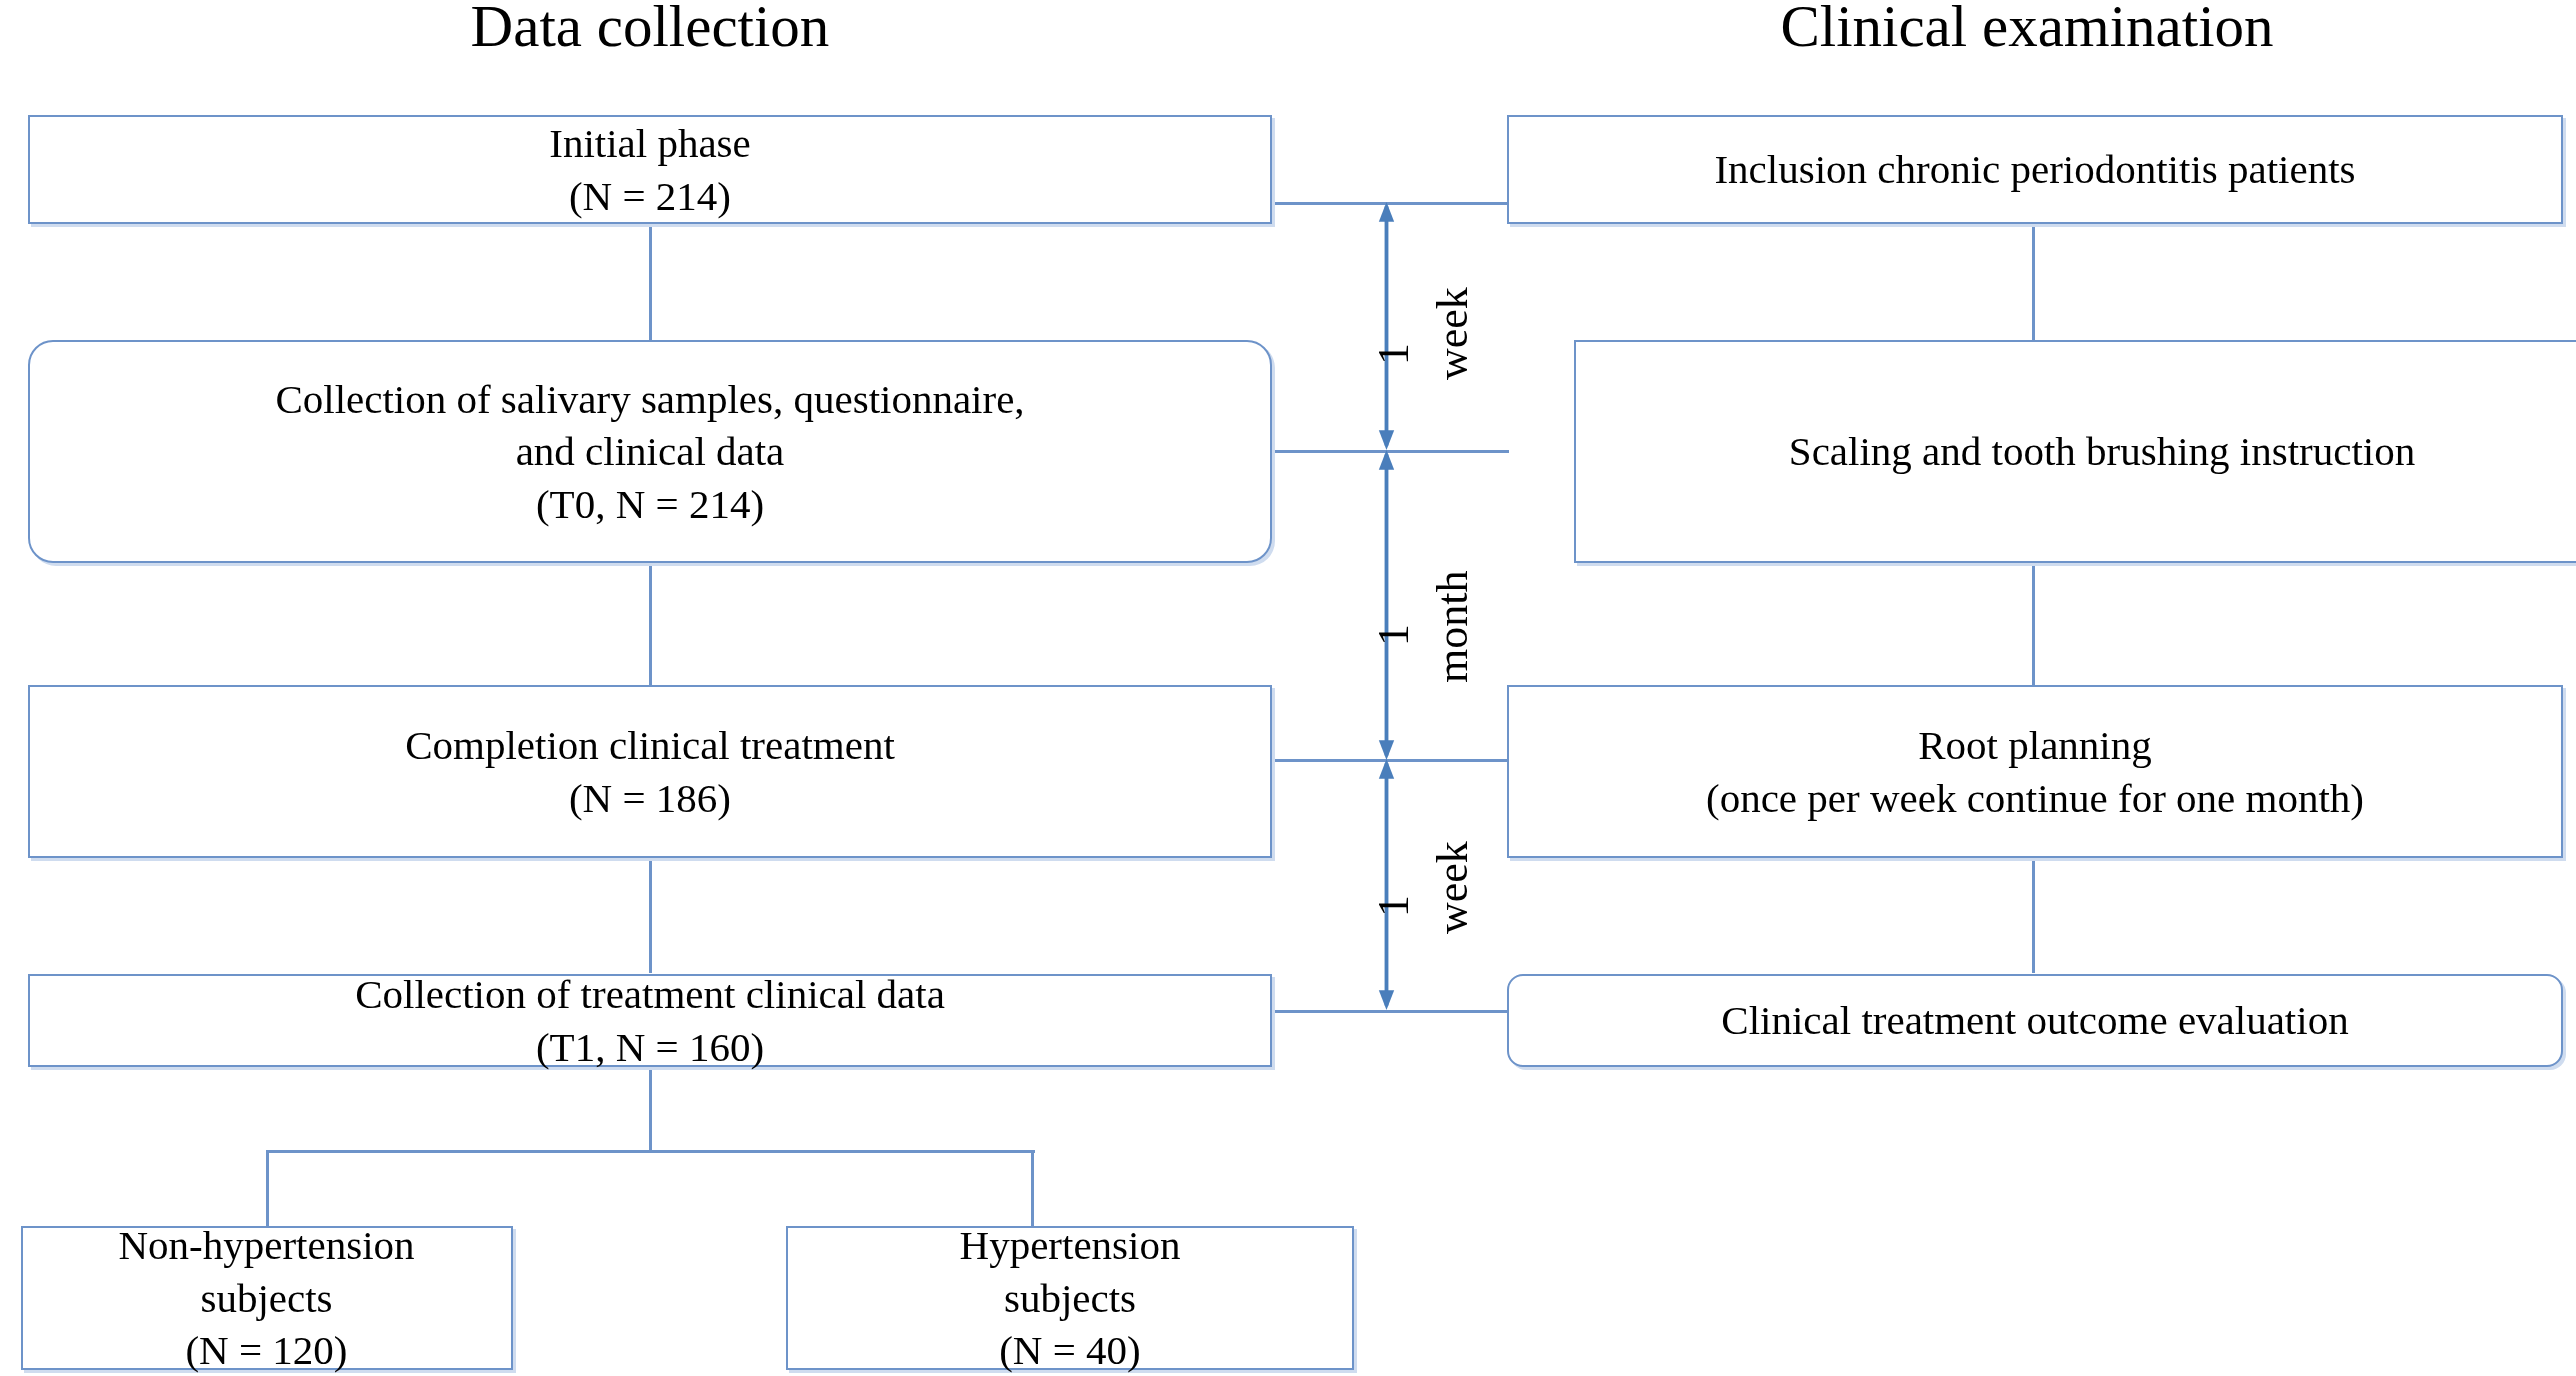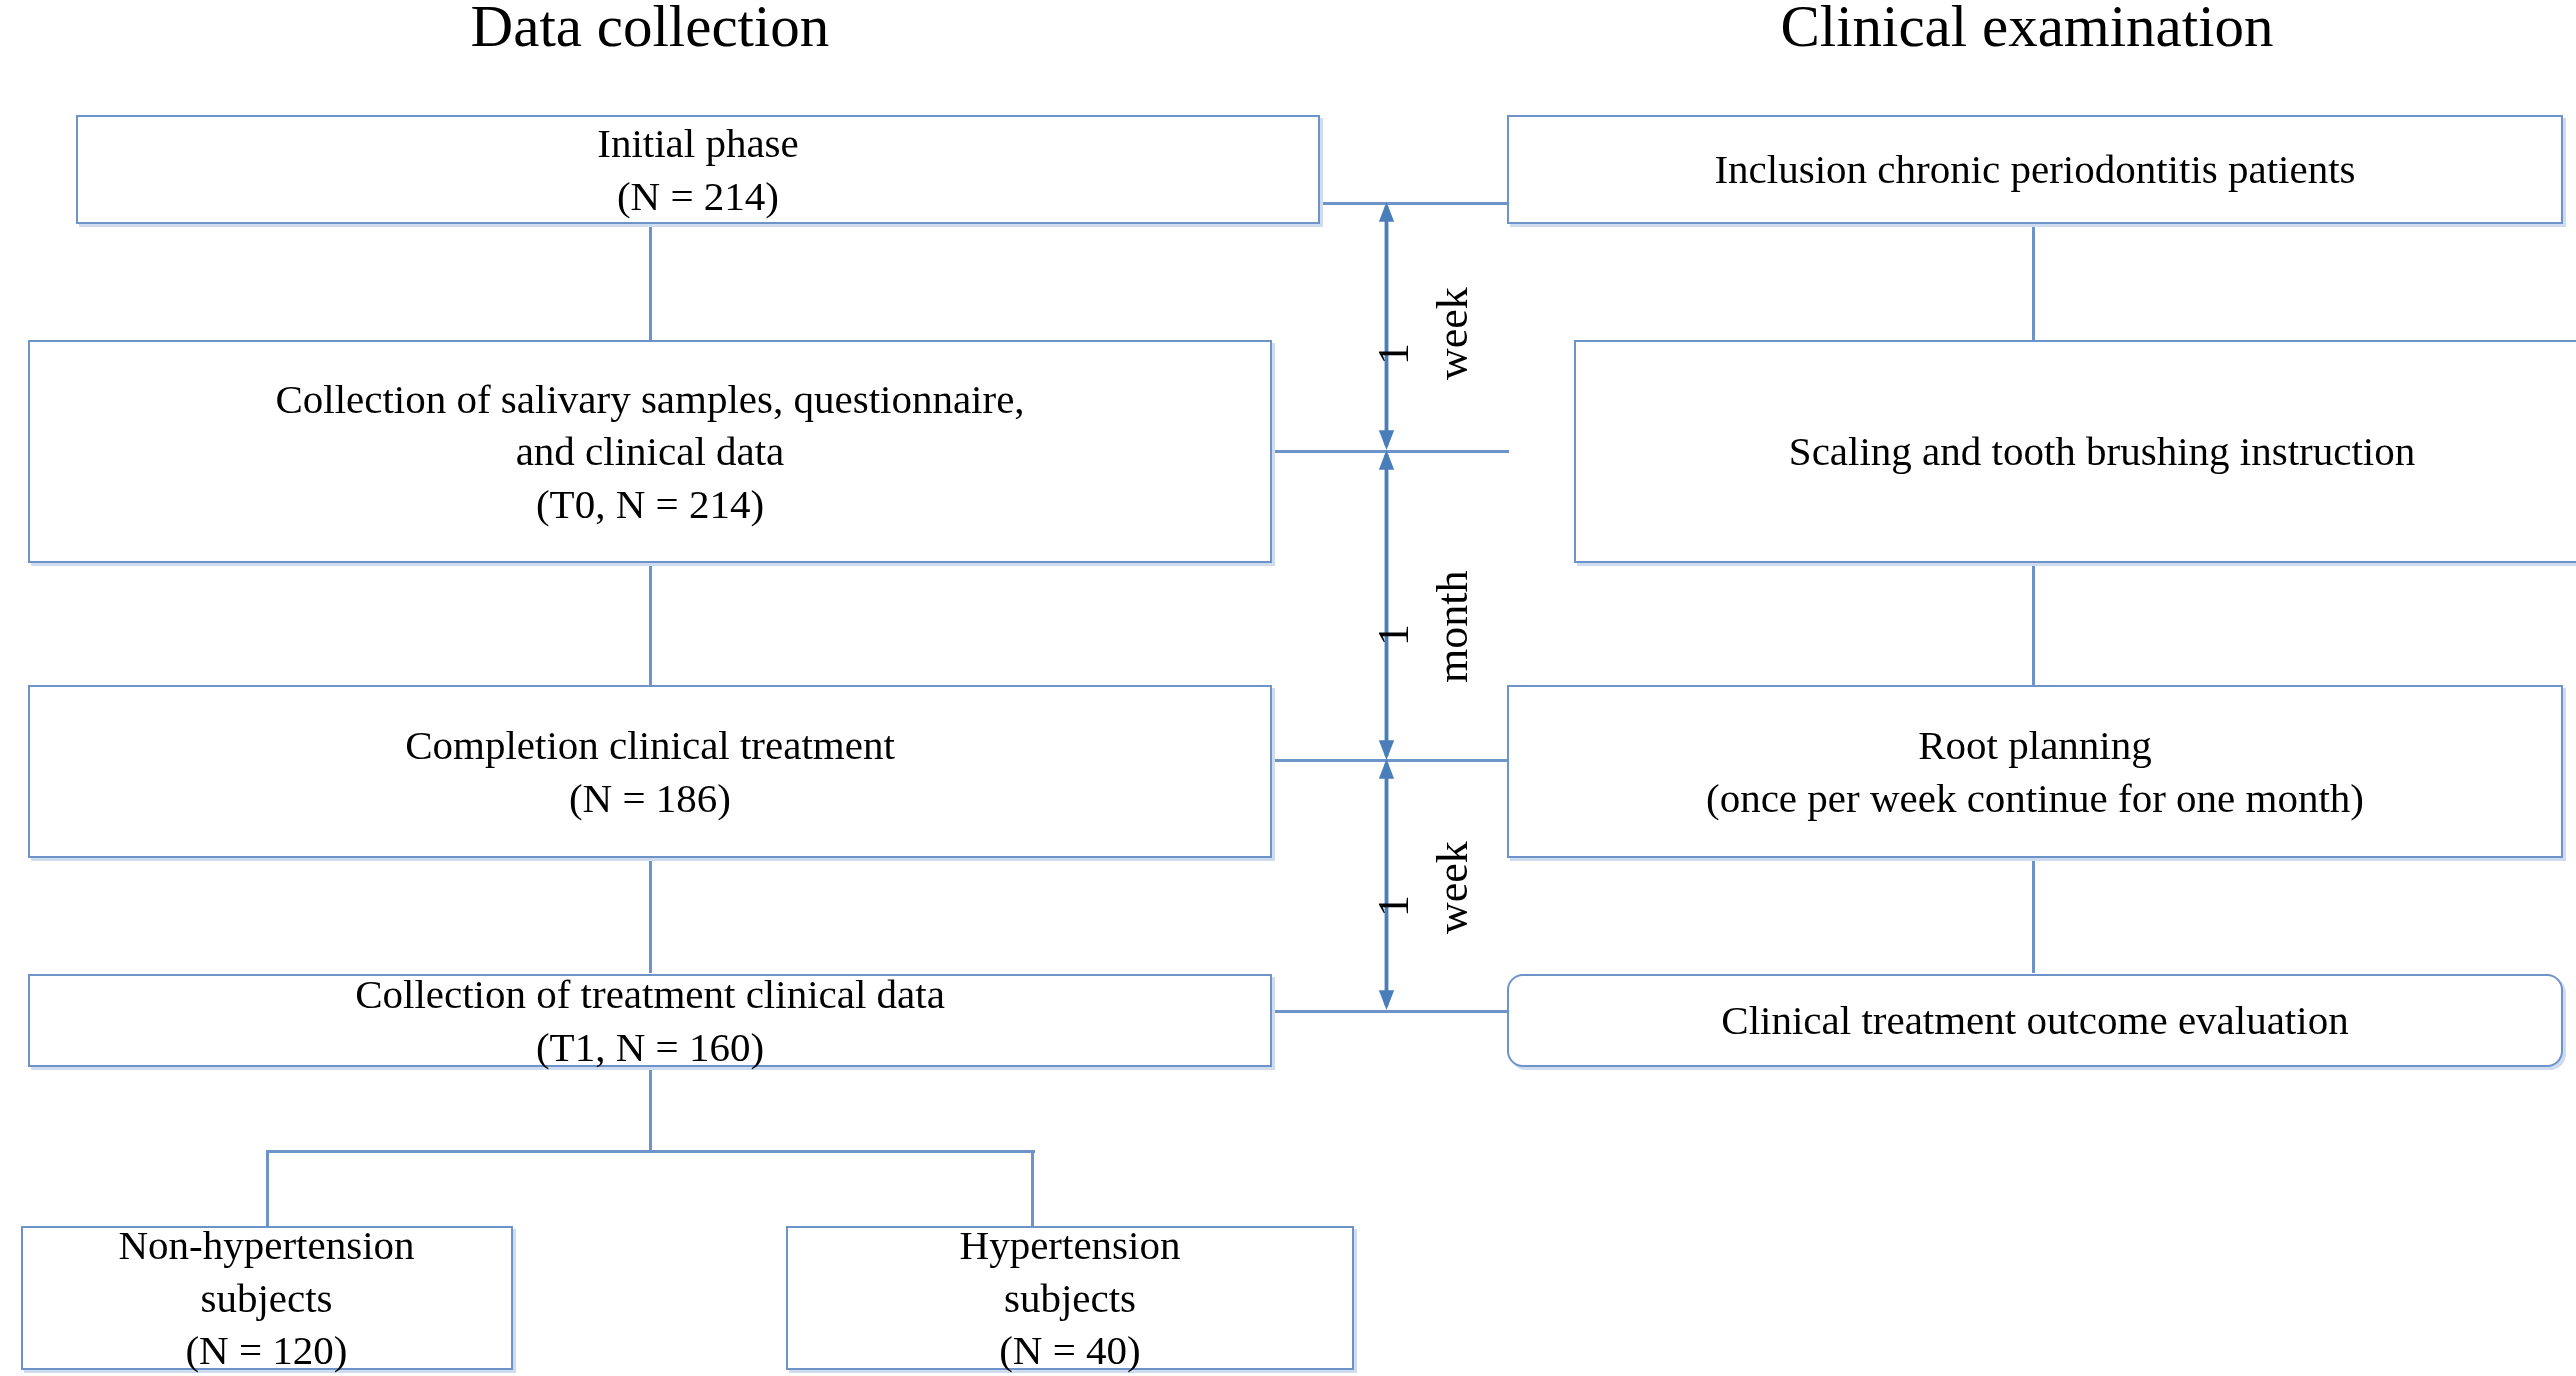--- a/index.html
+++ b/index.html
@@ -117,28 +117,28 @@
 
   <div class="rot" style="left:1372px;top:365px;">1</div>
   <div class="rot" style="left:1431px;top:380px;">week</div>
 
   <div class="rot" style="left:1372px;top:646px;">1</div>
   <div class="rot" style="left:1431px;top:683px;">month</div>
 
   <div class="rot" style="left:1372px;top:917px;">1</div>
   <div class="rot" style="left:1431px;top:934px;">week</div>
 
-  <div class="box" style="left:28px;top:115px;width:1244px;height:109px;margin-left:48px;">
+  <div class="box" style="left:28px;top:115px;width:1244px;height:109px;">
     <div class="txt">
       <span class="l">Initial phase</span>
       <span class="l">(N = 214)</span>
     </div>
   </div>
 
-  <div class="box" style="left:28px;top:340px;width:1244px;height:223px;">
+  <div class="box" style="left:28px;top:340px;width:1244px;height:223px;border-radius:25px;">
     <div class="txt">
       <span class="l">Collection of salivary samples, questionnaire,</span>
       <span class="l">and clinical data</span>
       <span class="l">(T0, N = 214)</span>
     </div>
   </div>
 
   <div class="box" style="left:28px;top:685px;width:1244px;height:173px;">
     <div class="txt">
       <span class="l">Completion clinical treatment</span>

